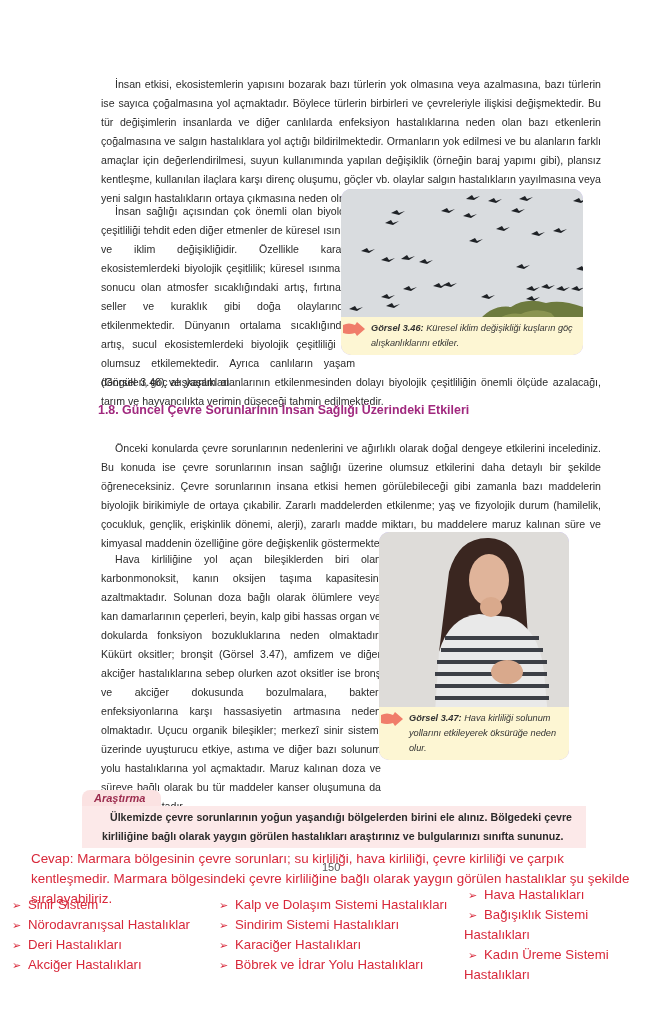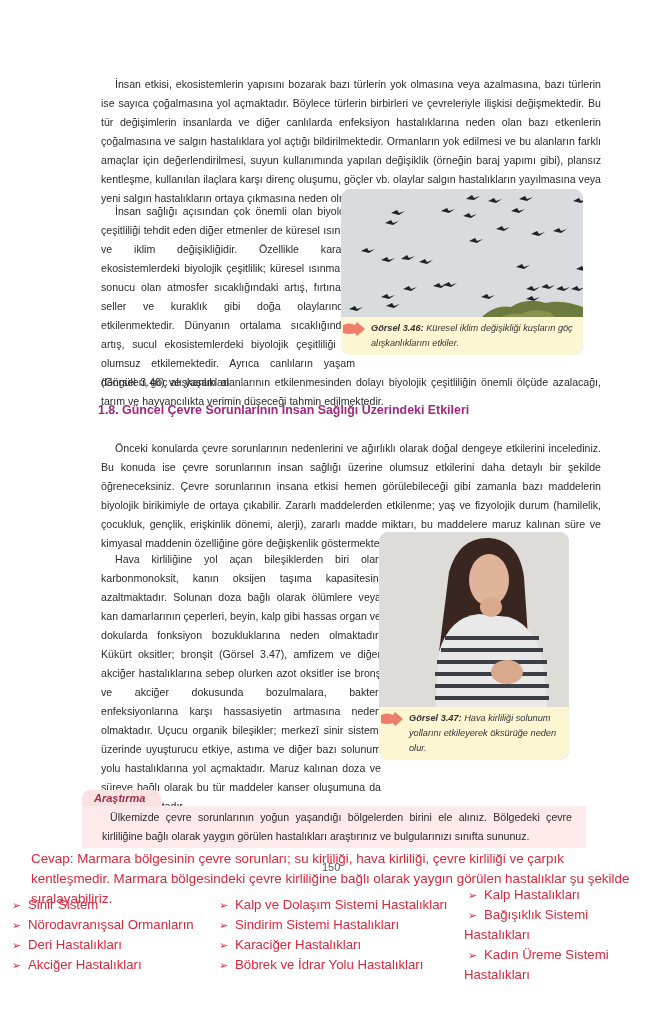--- a/index.html
+++ b/index.html
@@ -12,21 +12,21 @@
   .col2 { width:280px; }
   .heading { position:absolute; left:98px; top:403px; font-size:12.4px; font-weight:bold; color:#a0287e; margin:0; }
   .figure { position:absolute; border-radius:10px; overflow:hidden; background:#c4b5fd; }
   .caption { position:absolute; left:0; right:0; bottom:0; background:#fdf6d3; font-size:9.2px; line-height:15px;
              font-style:italic; color:#333; padding:4px 8px 4px 30px; }
   .caption b { font-style:italic; }
   .cap-arrow { position:absolute; left:2px; top:5px; width:22px; height:14px; }
   .research { position:absolute; left:82px; top:788px; width:504px; }
   .research-tab { display:inline-block; background:#fbe2e2; border-radius:8px 8px 0 0; padding:2px 16px 2px 12px;
                   font-size:11px; font-weight:bold; font-style:italic; color:#9c2d4f; }
-  .research-body { background:#fce9e9; font-size:10.6px; line-height:19px; padding:2px 14px 2px 20px; text-align:justify; text-align-last:left; }
+  .research-body { background:#fce9e9; font-size:10.6px; line-height:19px; padding:2px 14px 2px 20px; text-align:justify; text-align-last:left;font-weight:bold; }
   .pagenum { position:absolute; left:322px; top:861px; font-size:11px; color:#555; }
   .answer { position:absolute; left:16px; top:834px; width:610px; font-size:13.4px; line-height:20px; color:#d8283a; margin:15px; }
   .list { position:absolute; font-size:13.2px; line-height:20px; color:#d8283a; margin:0; padding:0; list-style:none; }
   .list li { margin:0; }
   .arrow { display:inline-block; width:16px; font-size:11px; }
 </style>
 </head>
 <body>
 
 <p class="p" style="top:57px;"><span class="ind"></span><span>İnsan etkisi, ekosistemlerin yapısını bozarak bazı türlerin yok olmasına veya azalmasına, bazı türlerin ise sayıca çoğalmasına yol açmaktadır. Böylece türlerin birbirleri ve çevreleriyle ilişkisi değişmektedir. Bu tür değişimlerin insanlarda ve diğer canlılarda enfeksiyon hastalıklarına neden olan bazı etkenlerin çoğalmasına ve salgın hastalıklara yol açtığı bildirilmektedir. Ormanların yok edilmesi ve bu alanların farklı amaçlar için değerlendirilmesi, suyun kullanımında yapılan değişiklik (örneğin baraj yapımı gibi), plansız kentleşme, kullanılan ilaçlara karşı direnç oluşumu, göçler vb. olaylar salgın hastalıkların yayılmasına veya yeni salgın hastalıkların ortaya çıkmasına neden olmaktadır.</span></p>
@@ -118,29 +118,29 @@
   <div class="research-tab">Araştırma</div>
   <div class="research-body"><span class="ind" style="display:inline-block;width:8px;"></span><span>Ülkemizde çevre sorunlarının yoğun yaşandığı bölgelerden birini ele alınız. Bölgedeki çevre kirliliğine bağlı olarak yaygın görülen hastalıkları araştırınız ve bulgularınızı sınıfta sununuz.</span></div>
 </div>
 
 <p class="answer">Cevap: Marmara bölgesinin çevre sorunları; su kirliliği, hava kirliliği, çevre kirliliği ve çarpık kentleşmedir. Marmara bölgesindeki çevre kirliliğine bağlı olarak yaygın görülen hastalıklar şu şekilde sıralayabiliriz.</p>
 
 <div class="pagenum">150</div>
 
 <ul class="list" style="left:12px; top:895px;">
   <li><span class="arrow">➢</span><span>Sinir Sistem</span></li>
-  <li><span class="arrow">➢</span><span>Nörodavranışsal Ormanların</span></li>
+  <li><span class="arrow">➢</span><span>Nörodavranışsal Hastalıklar</span></li>
   <li><span class="arrow">➢</span><span>Deri Hastalıkları</span></li>
   <li><span class="arrow">➢</span><span>Akciğer Hastalıkları</span></li>
 </ul>
 
 <ul class="list" style="left:219px; top:895px;">
   <li><span class="arrow">➢</span><span>Kalp ve Dolaşım Sistemi Hastalıkları</span></li>
   <li><span class="arrow">➢</span><span>Sindirim Sistemi Hastalıkları</span></li>
   <li><span class="arrow">➢</span><span>Karaciğer Hastalıkları</span></li>
   <li><span class="arrow">➢</span><span>Böbrek ve İdrar Yolu Hastalıkları</span></li>
 </ul>
 
 <ul class="list" style="left:464px; top:885px; width:160px;">
-  <li><span class="arrow" style="margin-left:4px;">➢</span><span>Kalp Hastalıkları</span></li>
+  <li><span class="arrow" style="margin-left:4px;">➢</span><span>Hava Hastalıkları</span></li>
   <li><span class="arrow" style="margin-left:4px;">➢</span><span>Bağışıklık Sistemi Hastalıkları</span></li>
   <li><span class="arrow" style="margin-left:4px;">➢</span><span>Kadın Üreme Sistemi Hastalıkları</span></li>
 </ul>
 
 </body></html>

